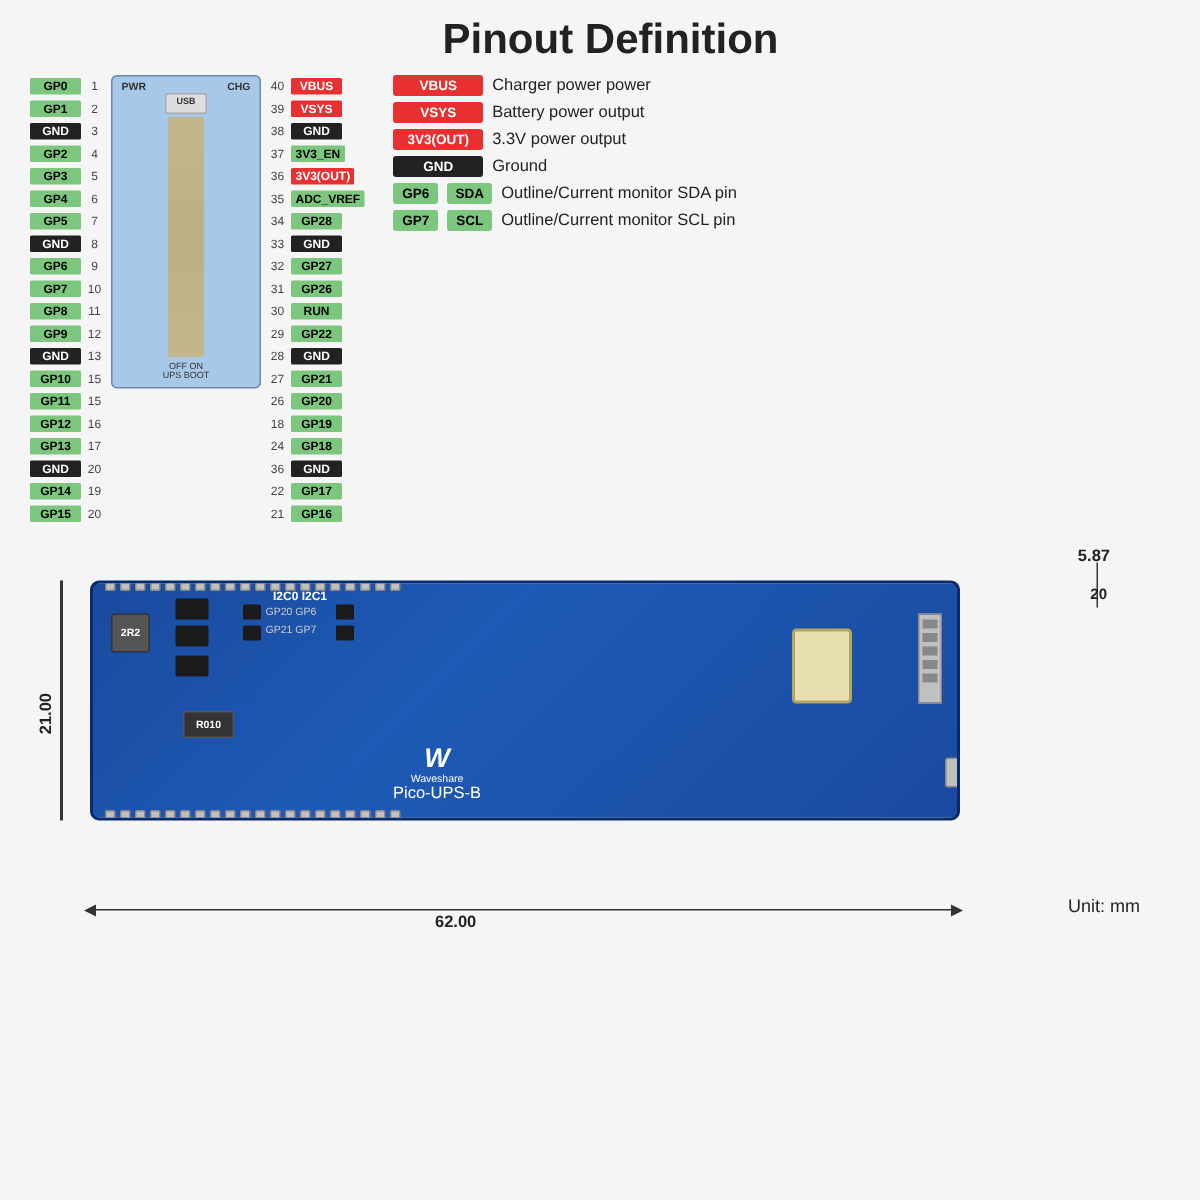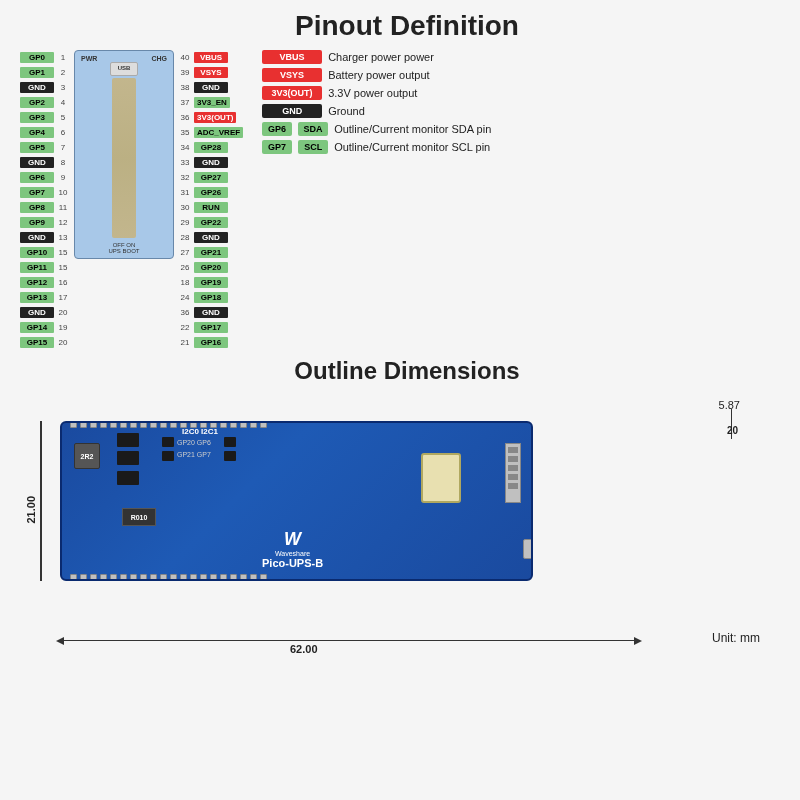--- a/index.html
+++ b/index.html
@@ -134,21 +134,21 @@
       position: relative;
       width: 760px;
       height: 300px;
       margin: 0 auto;
     }
 
     .board-3d {
       position: absolute;
       left: 40px;
       top: 30px;
-      width: 473px;
+      width: 580px;
       height: 160px;
       background: linear-gradient(135deg, #1a4a9f 0%, #1e5ab5 40%, #1a4a9f 100%);
       border-radius: 6px;
       border: 2px solid #0a2a6f;
       overflow: hidden;
     }
 
     
     .pinout-full {
       display: flex;
@@ -436,25 +436,24 @@
       <div class="legend-row">
         <div class="legend-chip-green-sm">GP7</div>
         <div class="legend-chip-green-sm">SCL</div>
         <span class="legend-desc">Outline/Current monitor SCL pin</span>
       </div>
 
     </div>
   </div>
 
   <div class="outline-section">
-    <div class="section-title" style="font-size:24px; margin-bottom:6px;">Outline Dimensions</div>
 
     <div class="outline-diagram">
 
-      <div style="position:absolute; right:40px; top:8px; font-size:11px; font-weight:normal; color:#222;">5.87</div>
+      <div style="position:absolute; right:40px; top:8px; font-size:11px; font-weight:bold; color:#222;">5.87</div>
       <div style="position:absolute; right:48px; top:18px; width:1.5px; height:30px; background:#333;"></div>
 
       <div class="board-3d">
 
         <div style="position:absolute; top:-5px; left:8px; display:flex; gap:3px;">
           <div style="width:7px;height:10px;background:#c0c0c0;border:1px solid #888;border-radius:1px;"></div>
           <div style="width:7px;height:10px;background:#c0c0c0;border:1px solid #888;border-radius:1px;"></div>
           <div style="width:7px;height:10px;background:#c0c0c0;border:1px solid #888;border-radius:1px;"></div>
           <div style="width:7px;height:10px;background:#c0c0c0;border:1px solid #888;border-radius:1px;"></div>
           <div style="width:7px;height:10px;background:#c0c0c0;border:1px solid #888;border-radius:1px;"></div>
@@ -515,21 +514,21 @@
         <div style="position:absolute; top:28px; left:115px; font-size:7px; color:#ccc;">GP21   GP7</div>
 
         <div style="position:absolute; left:100px; top:14px; width:12px; height:10px; background:#1a1a1a; border-radius:1px;"></div>
         <div style="position:absolute; left:100px; top:28px; width:12px; height:10px; background:#1a1a1a; border-radius:1px;"></div>
         <div style="position:absolute; left:162px; top:14px; width:12px; height:10px; background:#1a1a1a; border-radius:1px;"></div>
         <div style="position:absolute; left:162px; top:28px; width:12px; height:10px; background:#1a1a1a; border-radius:1px;"></div>
 
         <div style="position:absolute; bottom:10px; left:200px; display:flex; flex-direction:column; align-items:center;">
           <div style="font-size:18px; font-weight:900; color:#fff; font-style:italic;">W</div>
           <div style="font-size:7px; color:#fff;">Waveshare</div>
-          <div style="font-size:11px; font-weight:bold; color:#fff;">Pico-UPS-B</div>
+          <div style="font-size:11px; font-weight:normal; color:#fff;">Pico-UPS-B</div>
         </div>
 
         <div style="position:absolute; right:70px; top:30px; width:40px; height:50px; background:#e8e0b0; border:2px solid #b0a860; border-radius:3px;"></div>
 
         <div style="position:absolute; right:10px; top:20px; width:16px; height:60px; background:#c0c0c0; border:1px solid #888; display:flex; flex-direction:column; gap:3px; padding:3px 2px;">
           <div style="width:10px;height:6px;background:#888;"></div>
           <div style="width:10px;height:6px;background:#888;"></div>
           <div style="width:10px;height:6px;background:#888;"></div>
           <div style="width:10px;height:6px;background:#888;"></div>
           <div style="width:10px;height:6px;background:#888;"></div>

